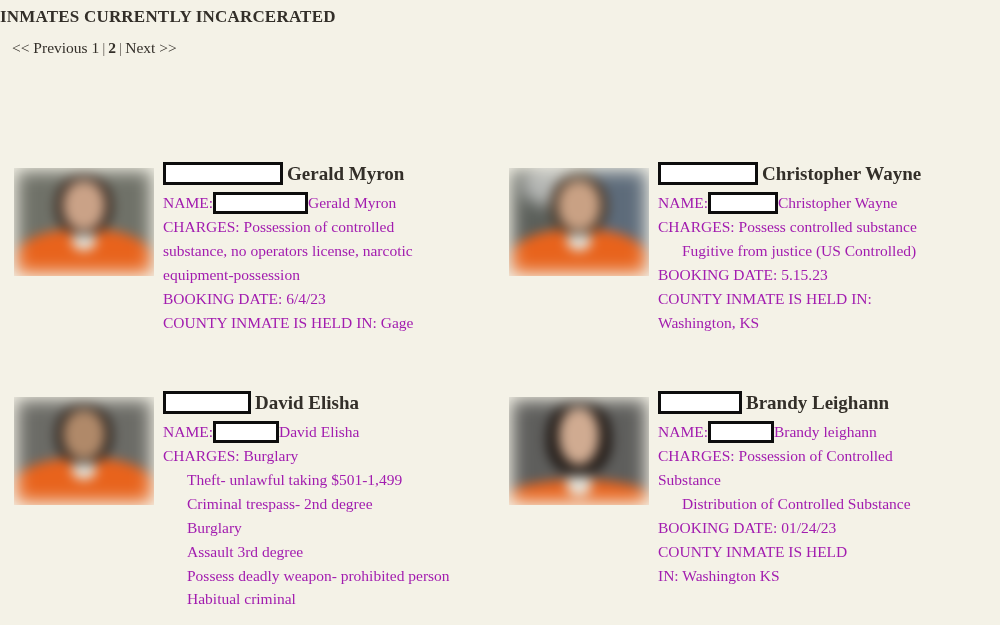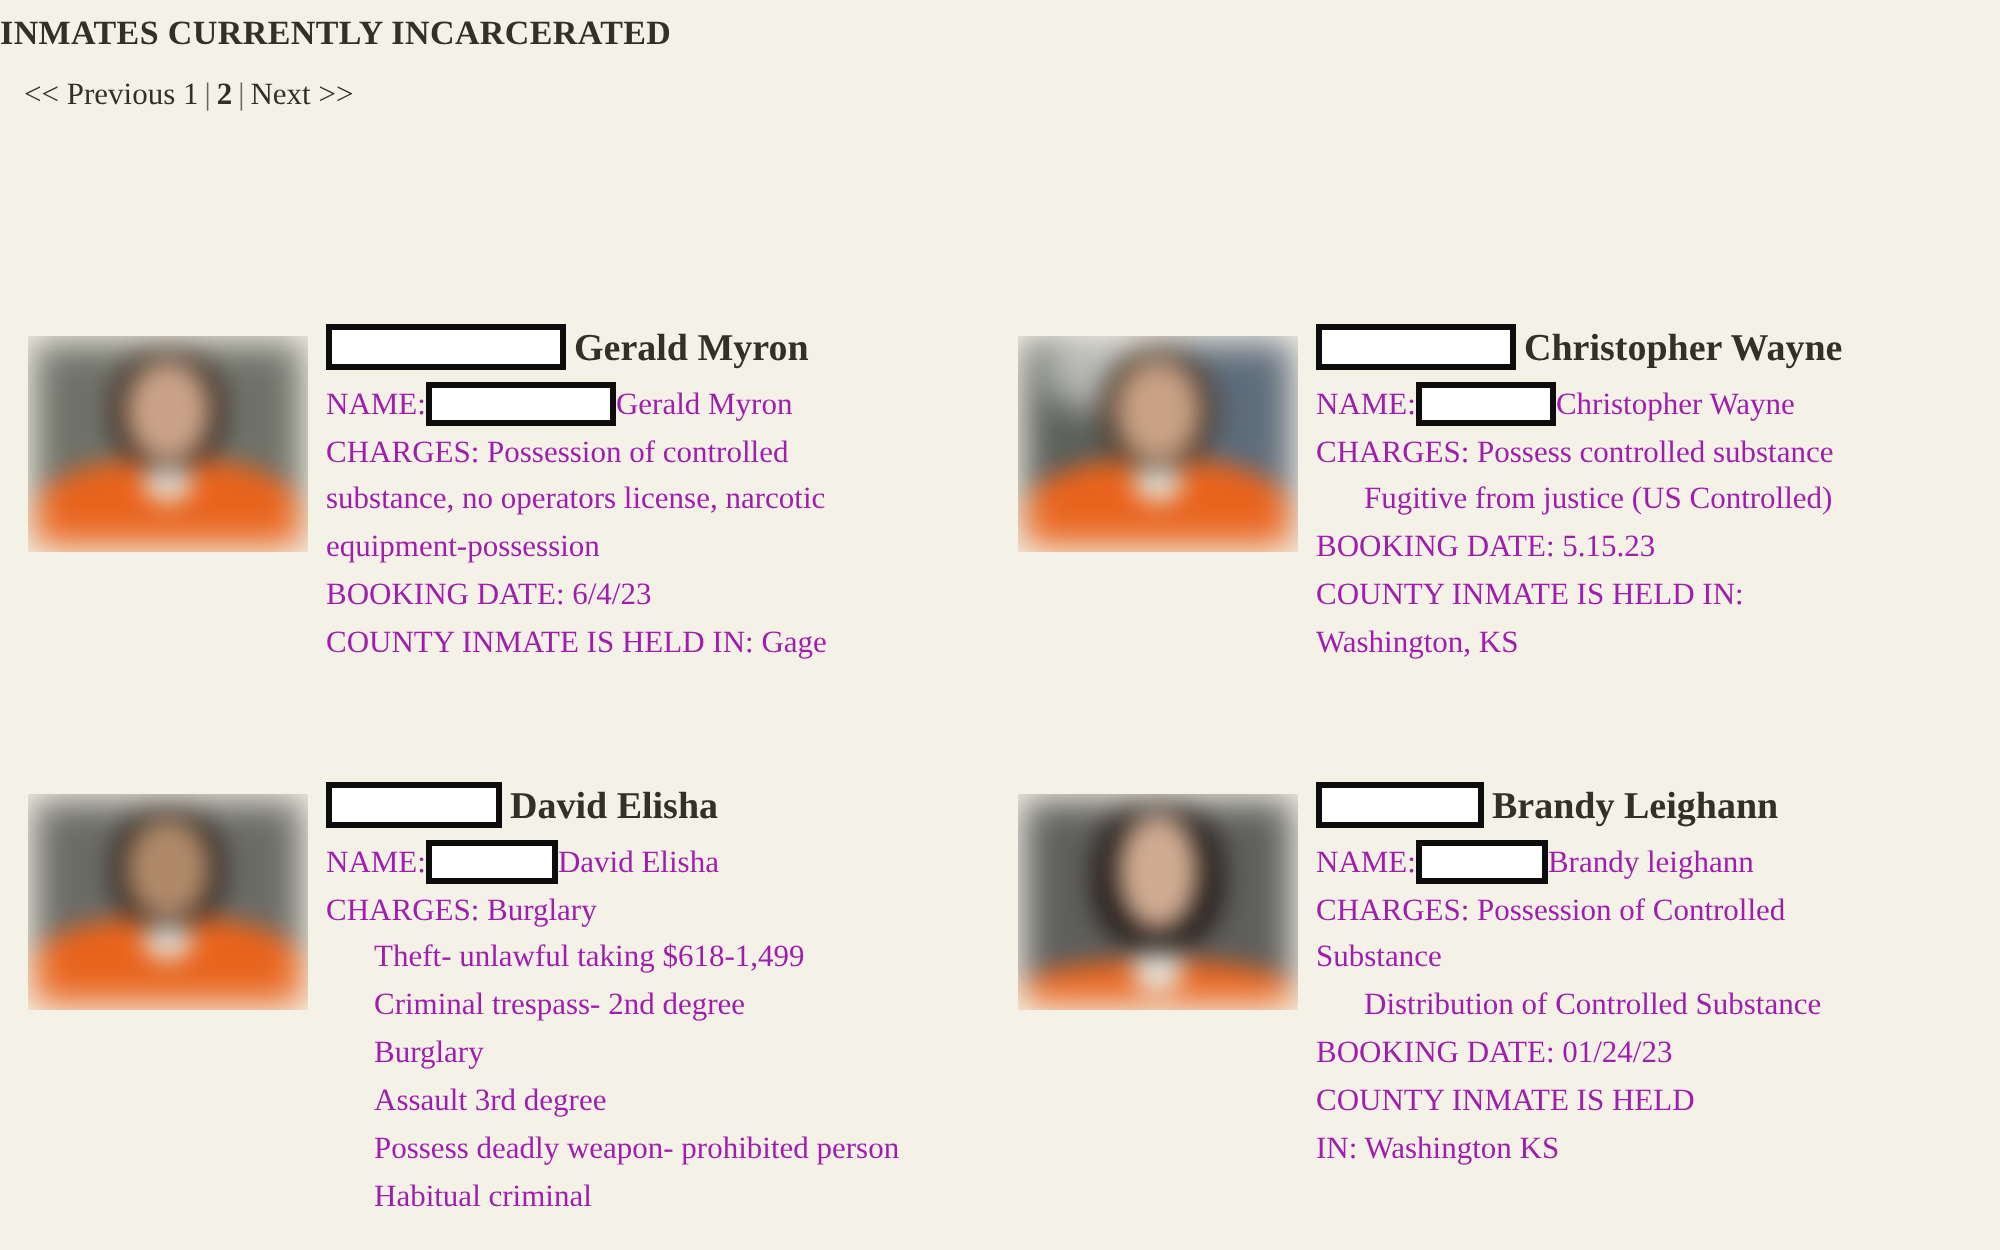--- a/index.html
+++ b/index.html
@@ -287,21 +287,21 @@
           <div class="face" style="background:#b08969"></div>
           <div class="frame-fade"></div>
         </div>
       </div>
       <div class="entry-body">
         <div class="name-heading">
           <span class="redaction redaction-heading rh-w-88"></span><span>David Elisha</span>
         </div>
         <div class="detail-line"><span>NAME:</span><span class="redaction redaction-name r-w-66"></span><span>David Elisha</span></div>
         <div class="detail-line">CHARGES: Burglary</div>
-        <div class="detail-line charge-item">Theft- unlawful taking $618-1,499</div>
+        <div class="detail-line charge-item">Theft- unlawful taking $501-1,499</div>
         <div class="detail-line charge-item">Criminal trespass- 2nd degree</div>
         <div class="detail-line charge-item">Burglary</div>
         <div class="detail-line charge-item">Assault 3rd degree</div>
         <div class="detail-line charge-item">Possess deadly weapon- prohibited person</div>
         <div class="detail-line charge-item">Habitual criminal</div>
       </div>
     </div>
   </div>
 
   <div class="entry entry-col-right entry-row-bottom">

